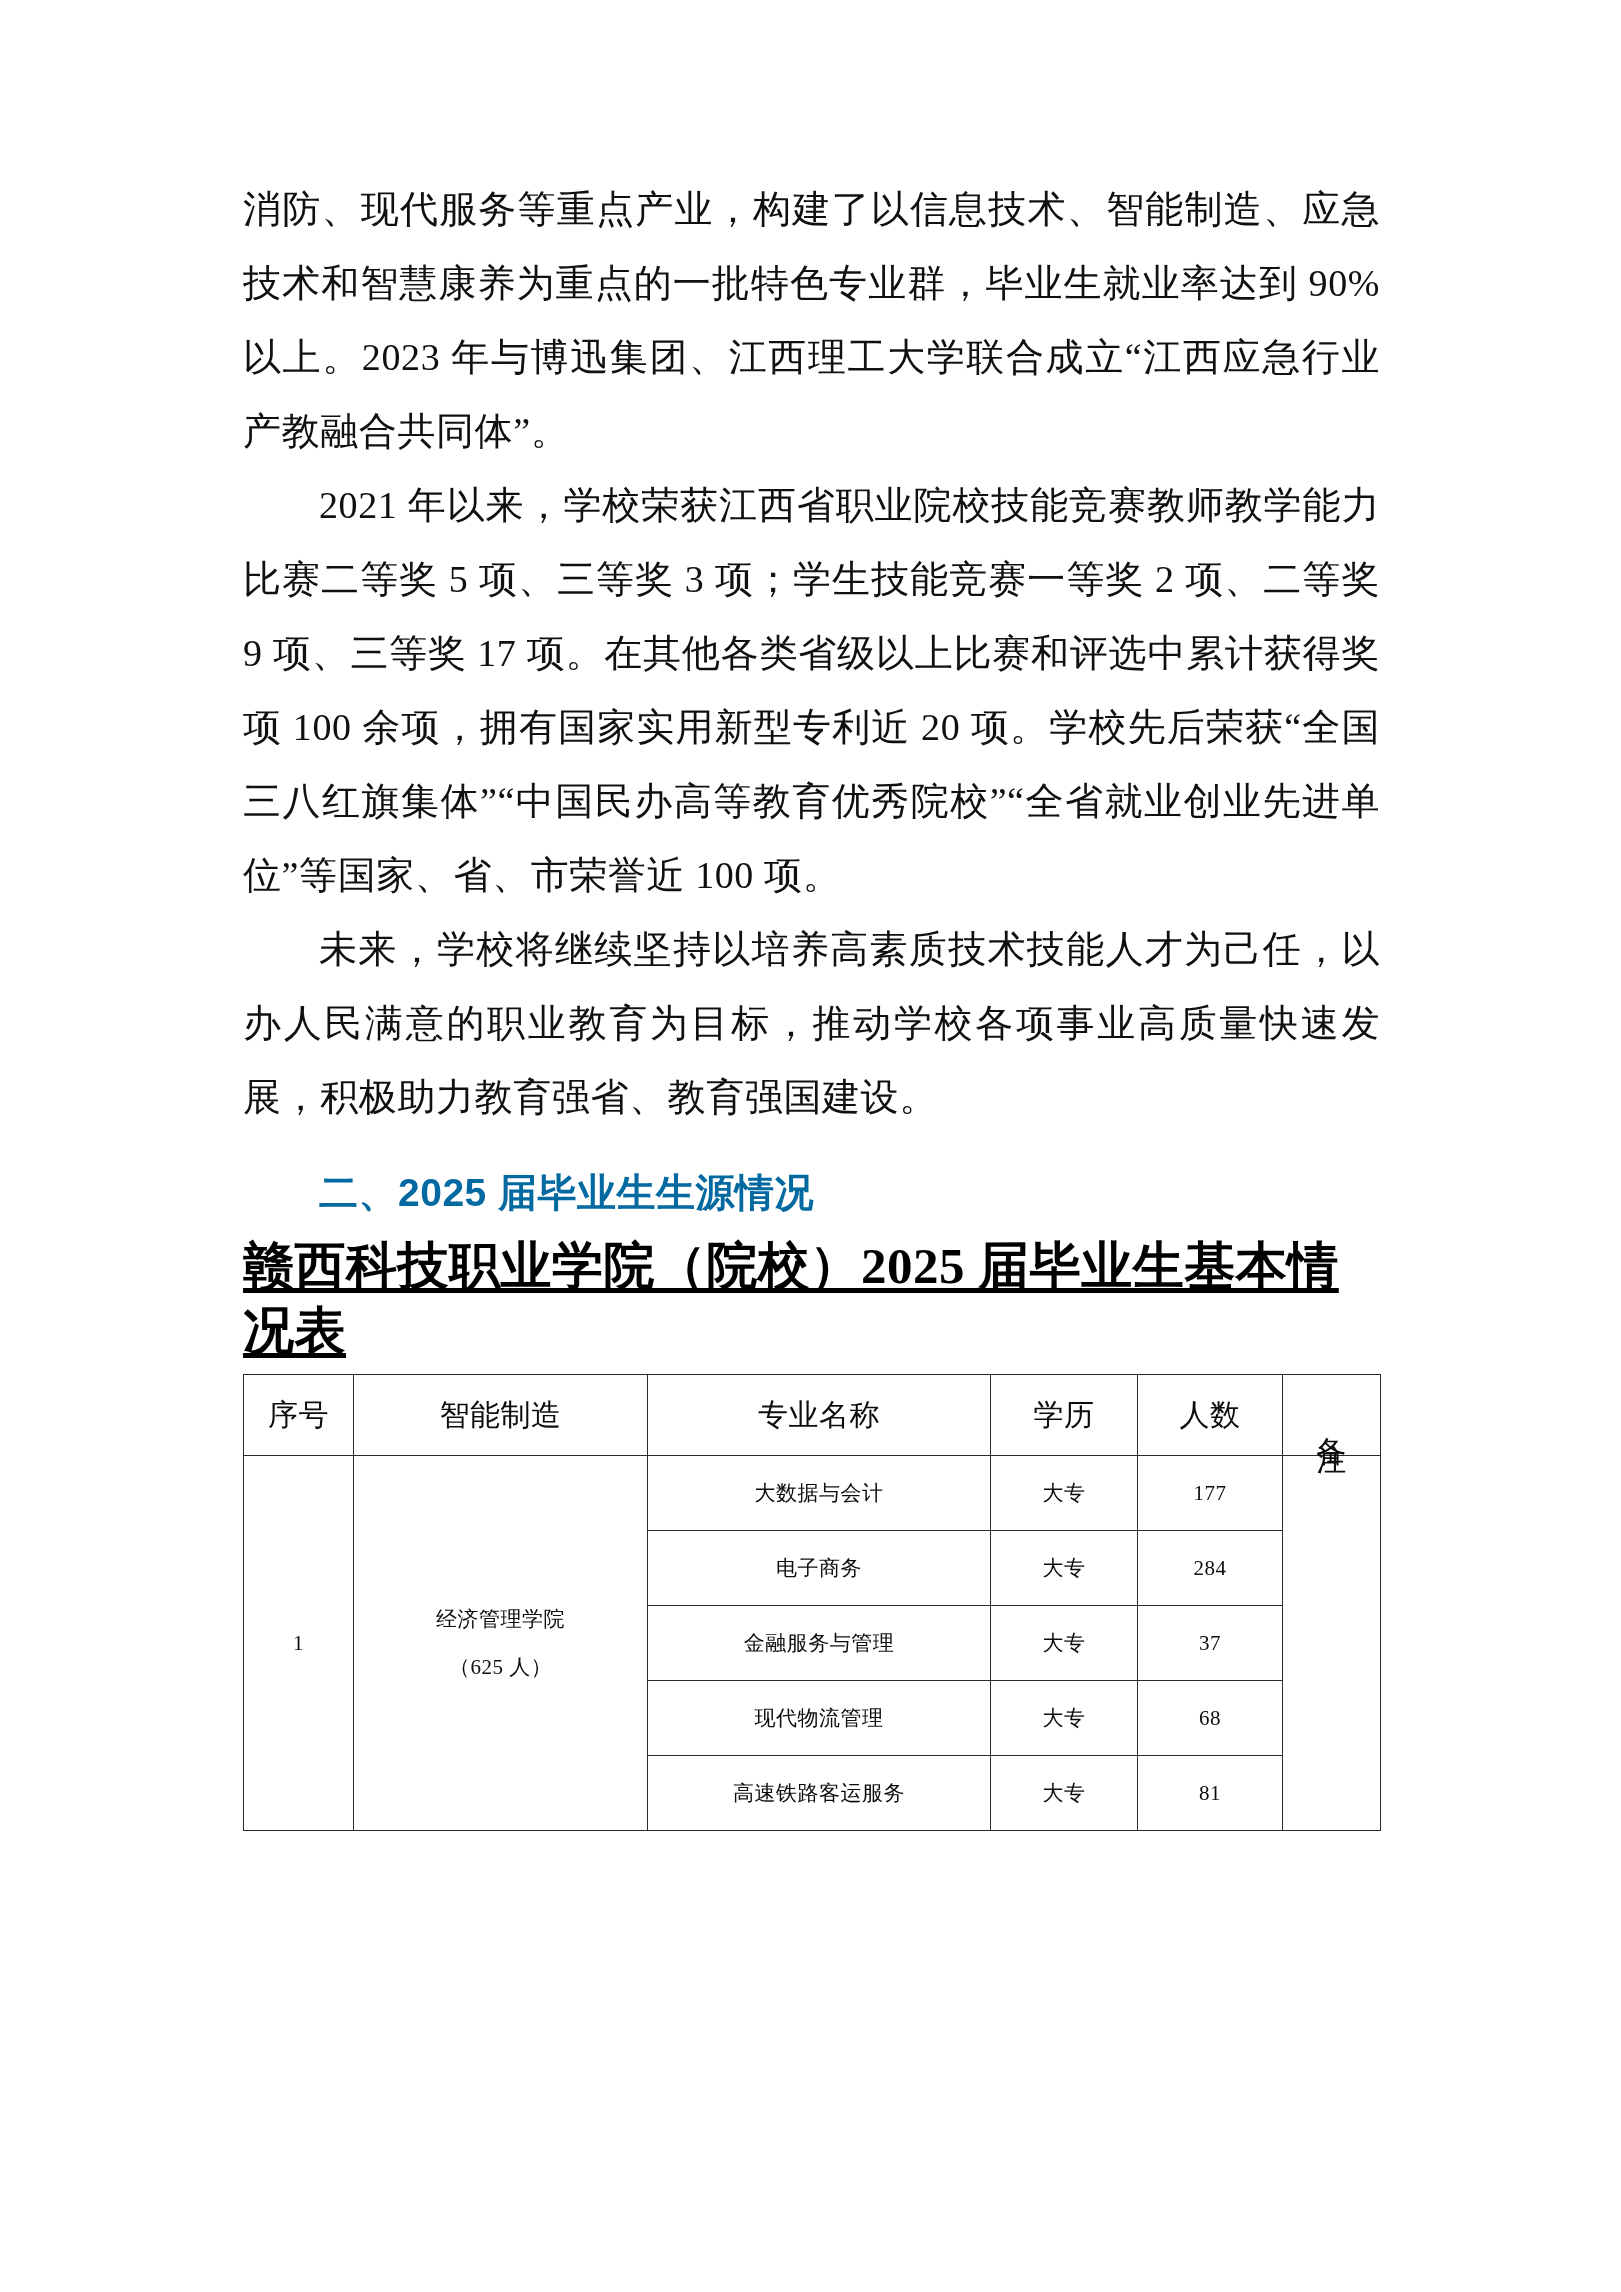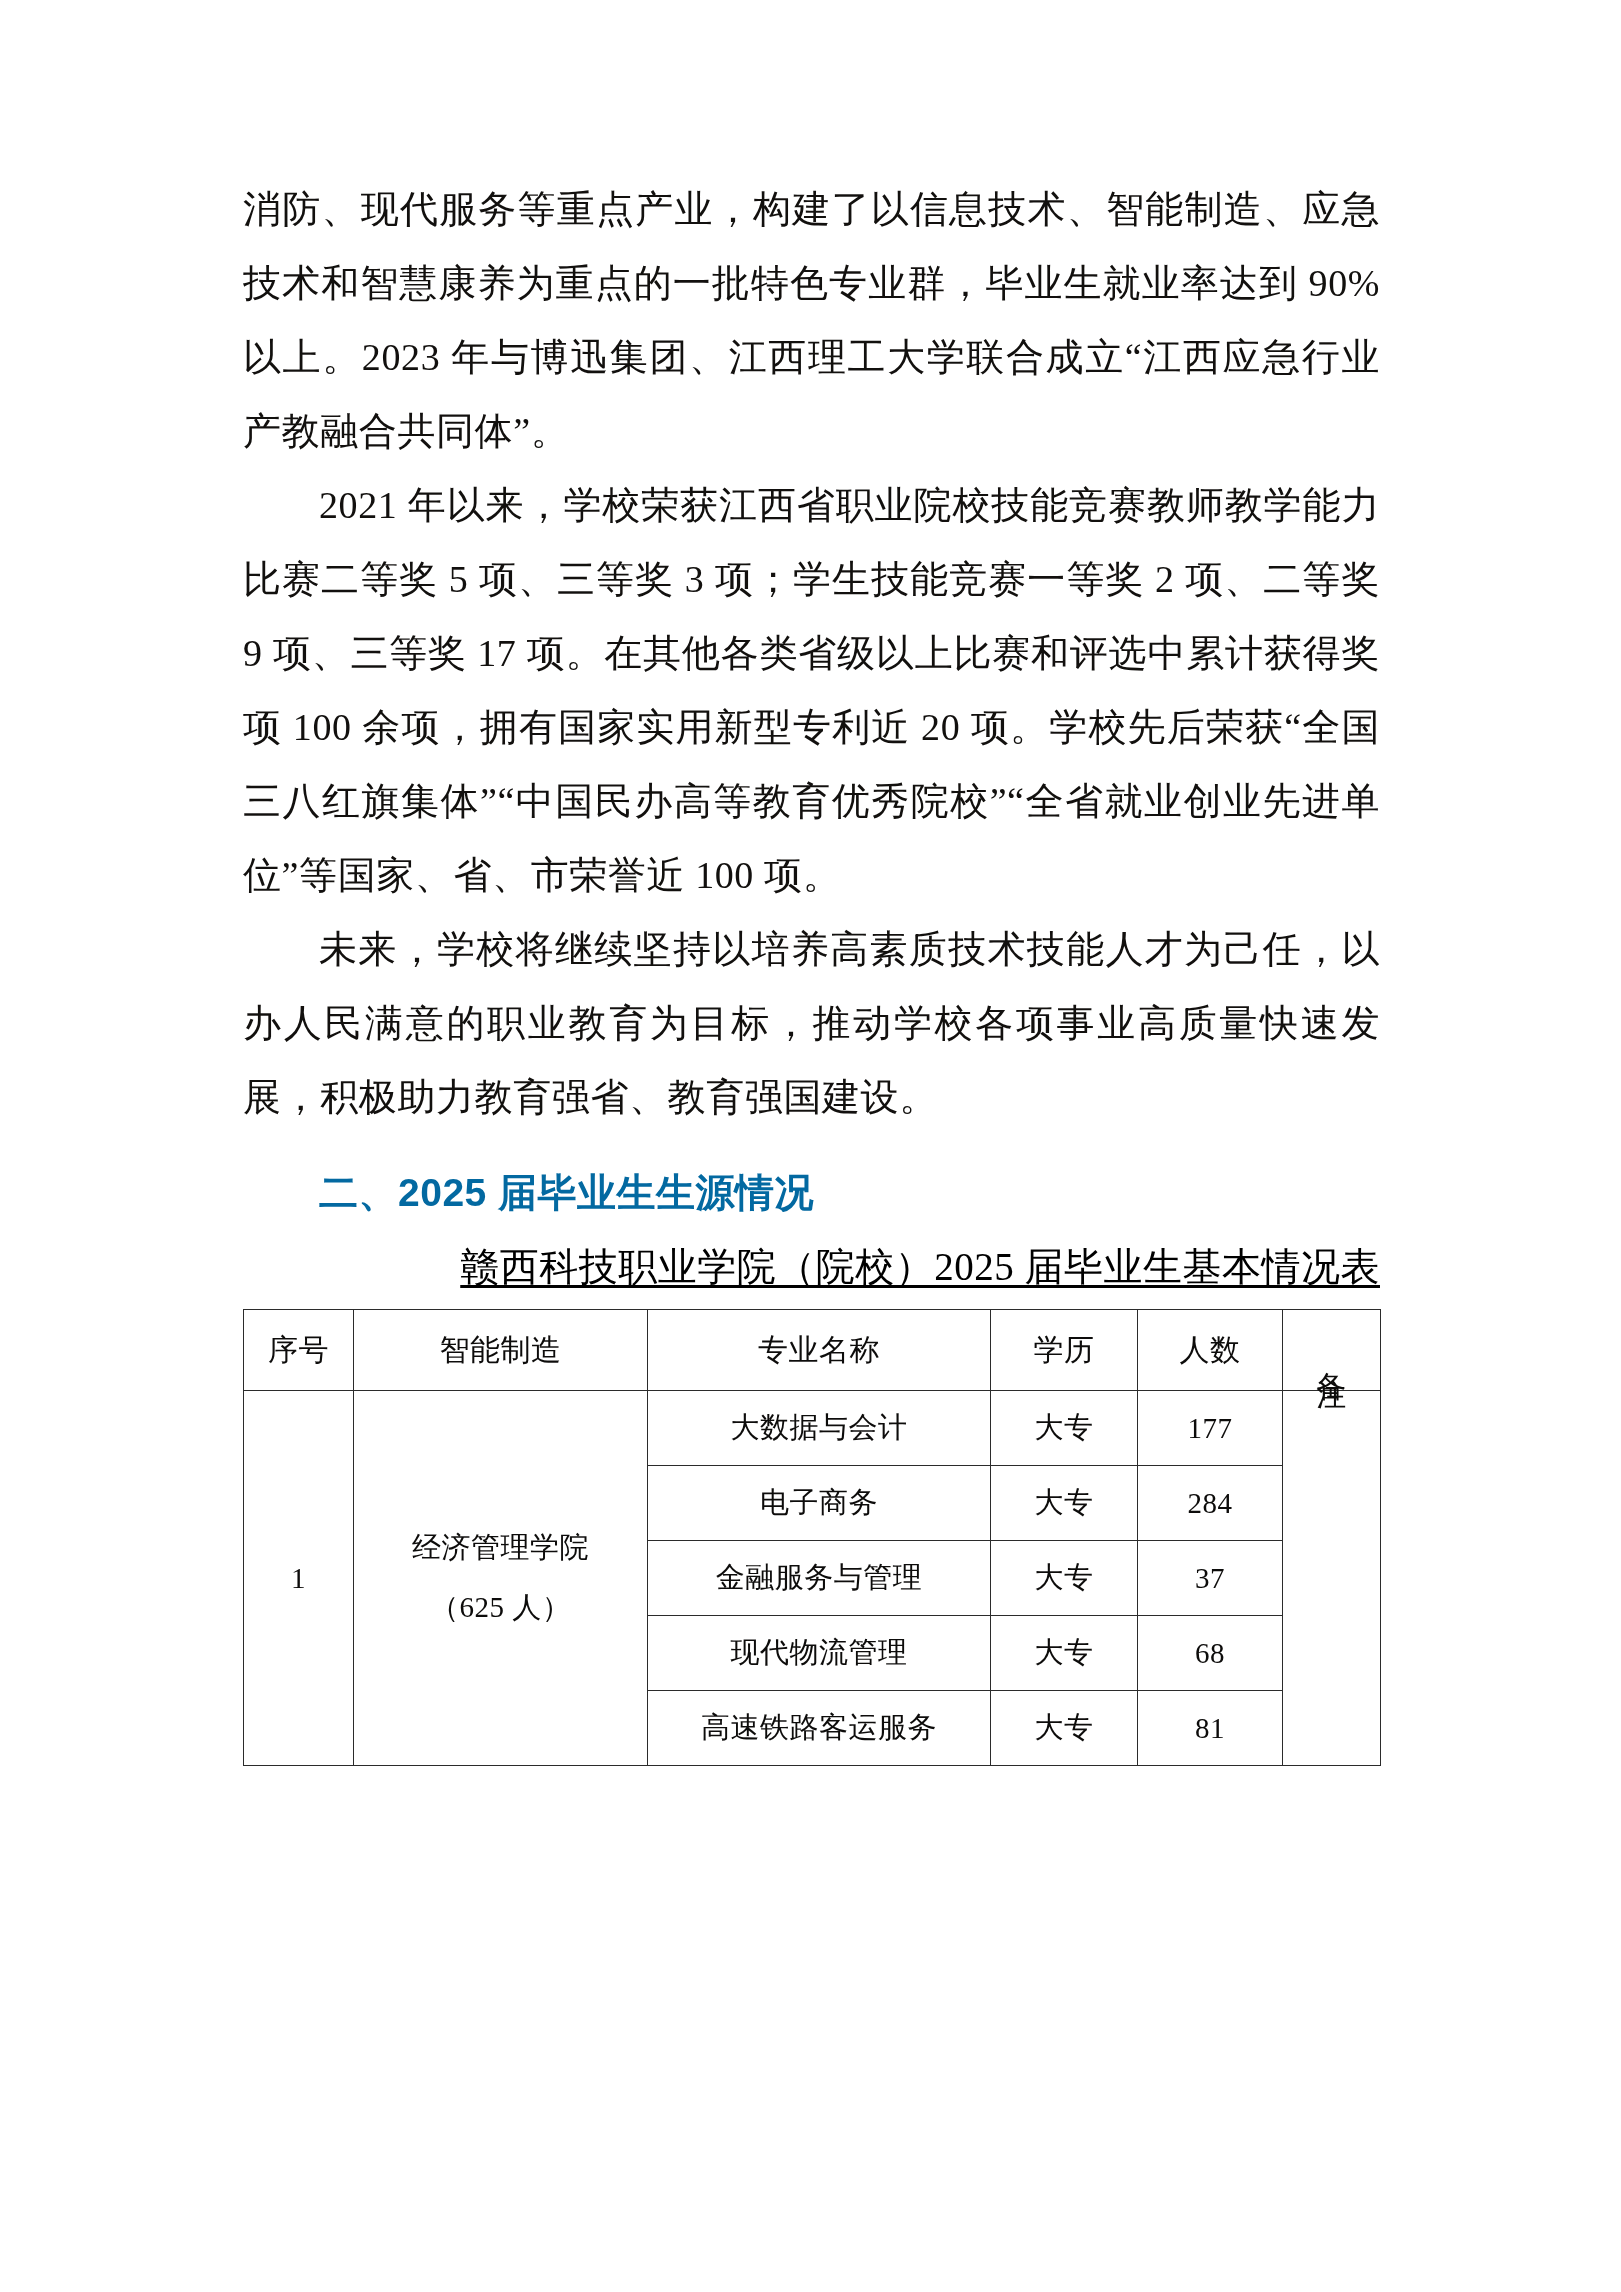--- a/index.html
+++ b/index.html
@@ -54,24 +54,24 @@
     font-weight: bold;
     text-indent: 76px;
     margin: 21.6px 0 0 0;
     letter-spacing: 0.5px;
     color: #0369a1;
     font-family: "Liberation Sans", "DejaVu Sans", sans-serif;
   }
 
   
   .table-title {
-    font-size: 39px;
+    font-size: 51px;
     line-height: 65px;
-    font-weight: normal;
-    text-align: right;
+    font-weight: bold;
+    text-align: left;
     margin: 5.9px 0 9.8px 0;
     letter-spacing: 0.5px;
     color: #000;
     font-family: "Liberation Serif", "DejaVu Serif", serif;
   }
   .table-title .u {
     text-decoration: underline;
     text-underline-offset: 4.9px;
   }
 
@@ -80,21 +80,21 @@
     border-collapse: collapse;
     width: 1137px;
     table-layout: fixed;
     margin: 0;
   }
   table.grad-table td,
   table.grad-table th {
     border: 1.6px solid #2b2b2b;
     text-align: center;
     vertical-align: middle;
-    font-size: 29px;
+    font-size: 21px;
     font-weight: normal;
     color: #0d0c0b;
     padding: 0;
     font-family: "Liberation Serif", "DejaVu Serif", serif;
     letter-spacing: 0.5px;
   }
   table.grad-table thead td {
     height: 80px;
     font-size: 30px;
   }

